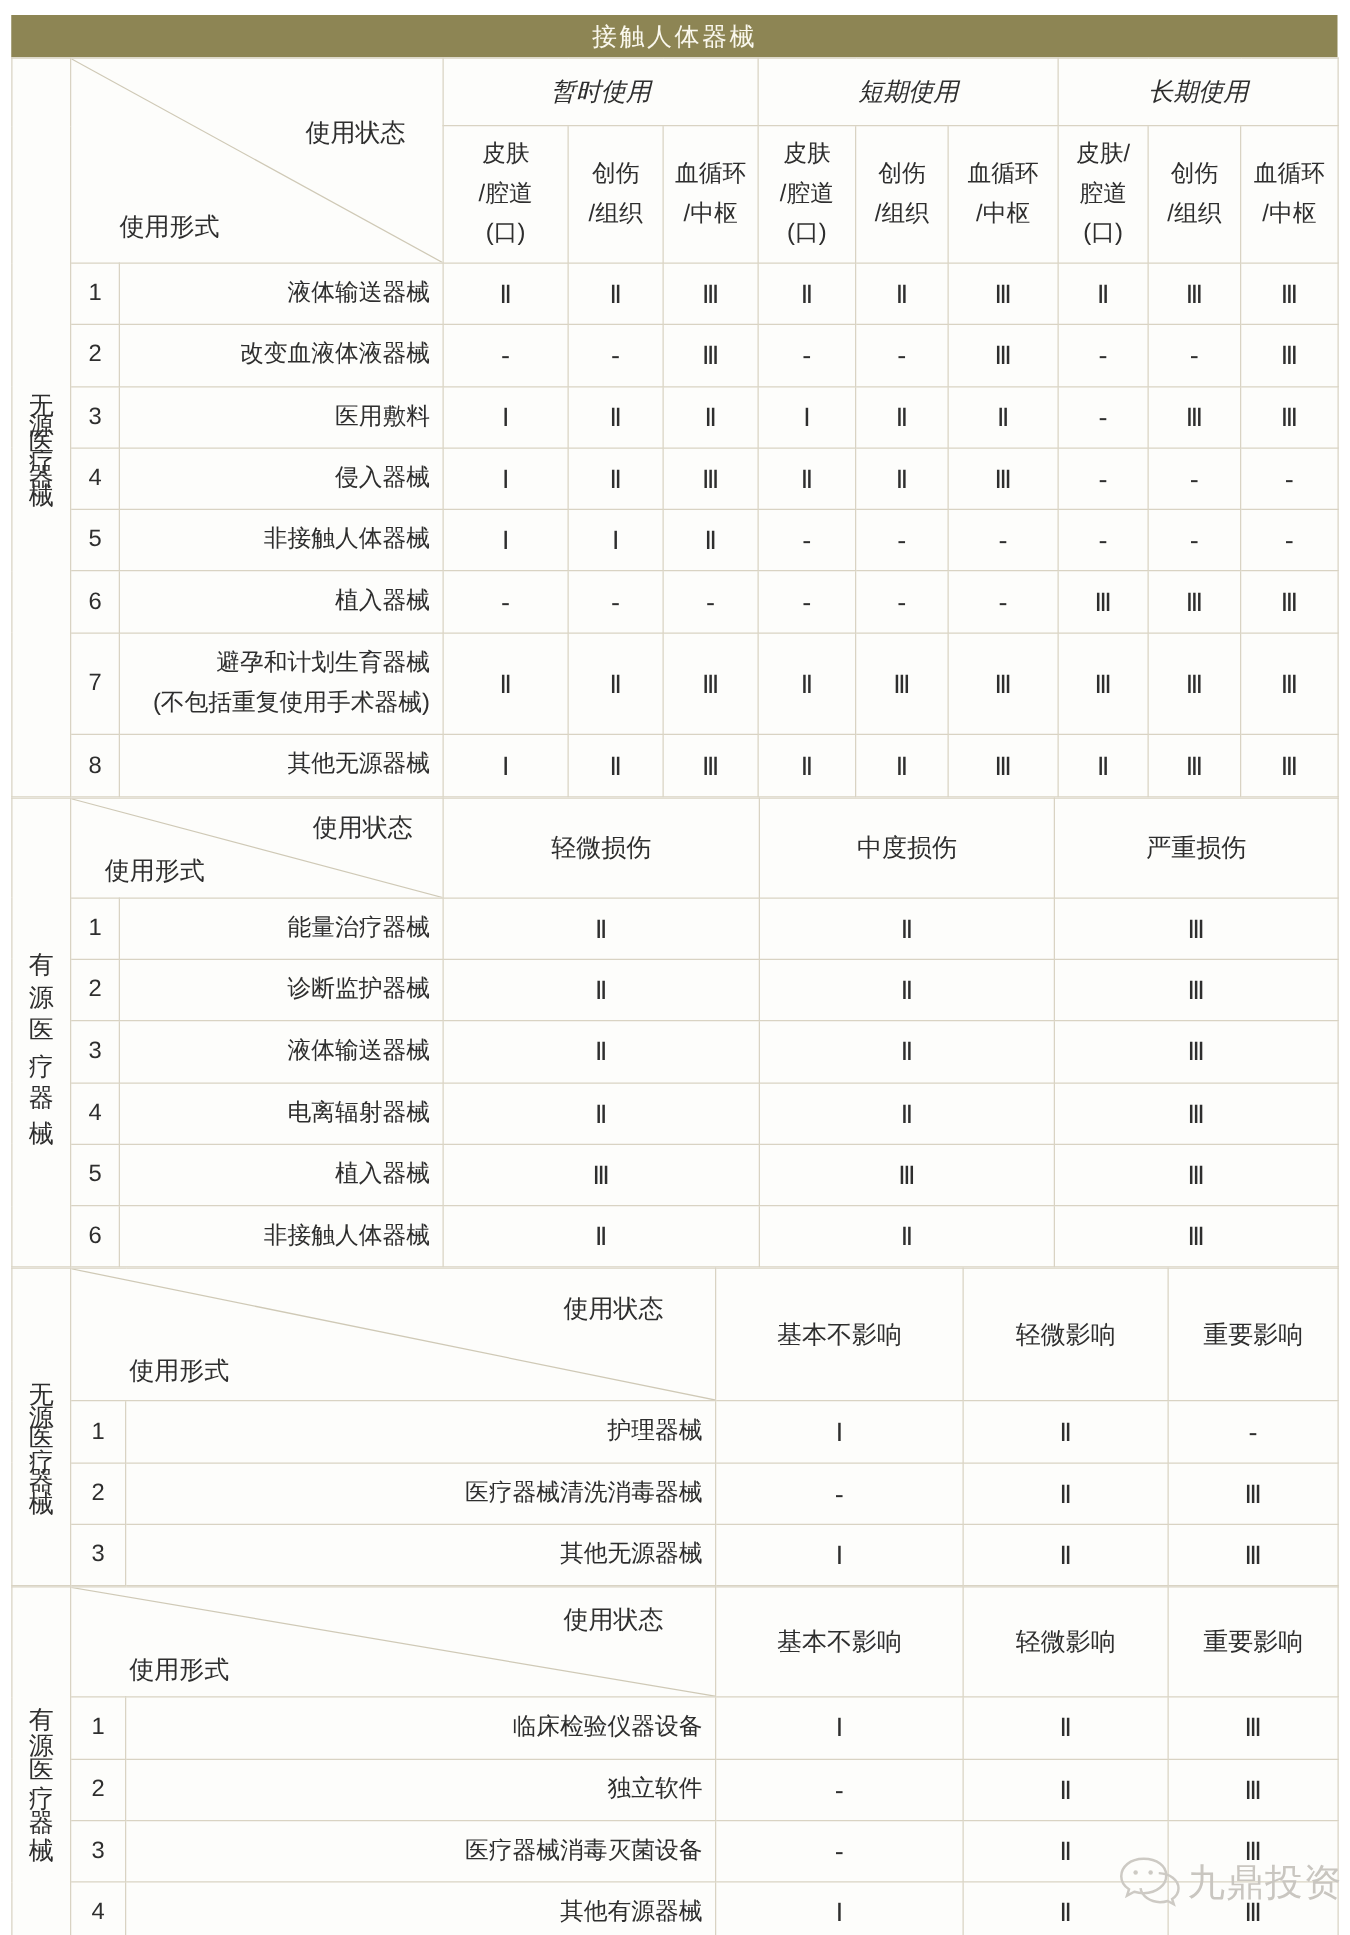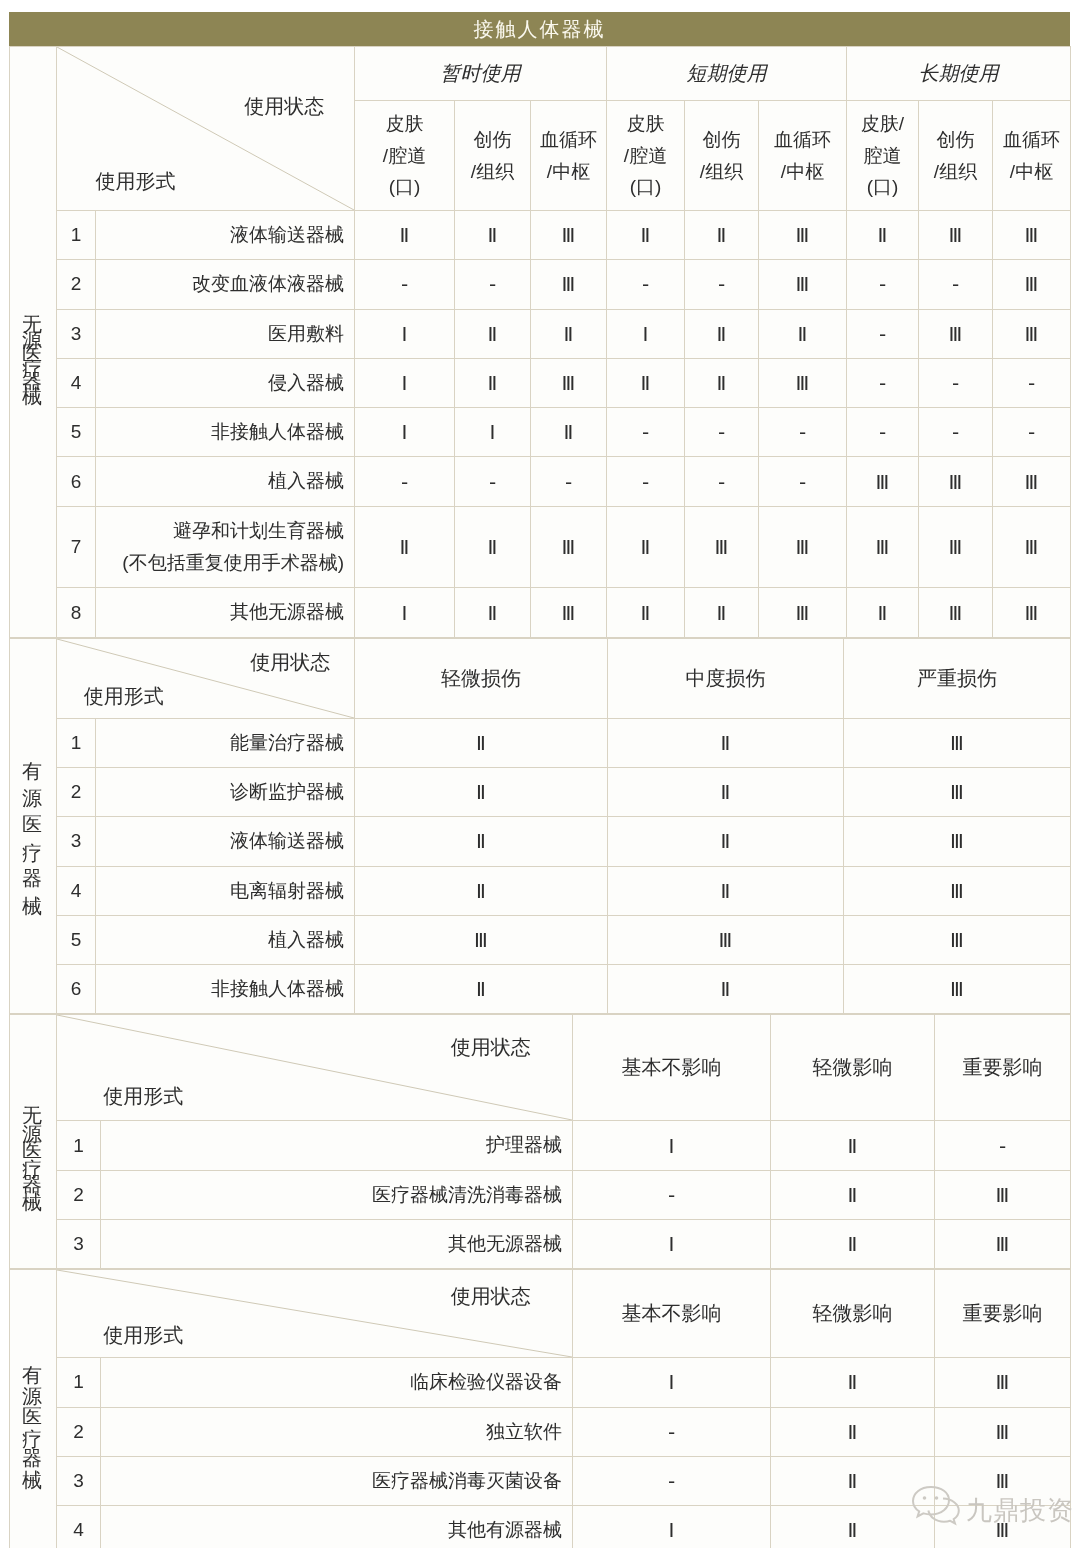--- a/index.html
+++ b/index.html
@@ -46,22 +46,22 @@
 
   
   tr.data-row { height:43px; }
   td.num  { text-align:center; font-size:19px; }
   td.name { text-align:right; padding:8px 10px 8px 13px; font-size:19px; line-height:1.7; white-space:pre-line; }
   td.val  { text-align:center; font-size:20px; font-family:"DejaVu Sans","Liberation Sans",sans-serif; }
 
   
   .watermark {
     position:absolute; right:6px; top:1484px;
-    display:flex; align-items:flex-end; gap:4px;
-    color:#c9c6c0; font-size:26px; letter-spacing:1px;
+    display:flex; align-items:center; gap:4px;
+    color:#c9c6c0; font-size:30px; letter-spacing:1px;
   }
   .watermark svg { display:block; }
 </style>
 </head>
 <body>
 
 <div class="sheet">
 
   <div class="section-bar">
     <span>接触人体器械</span>

